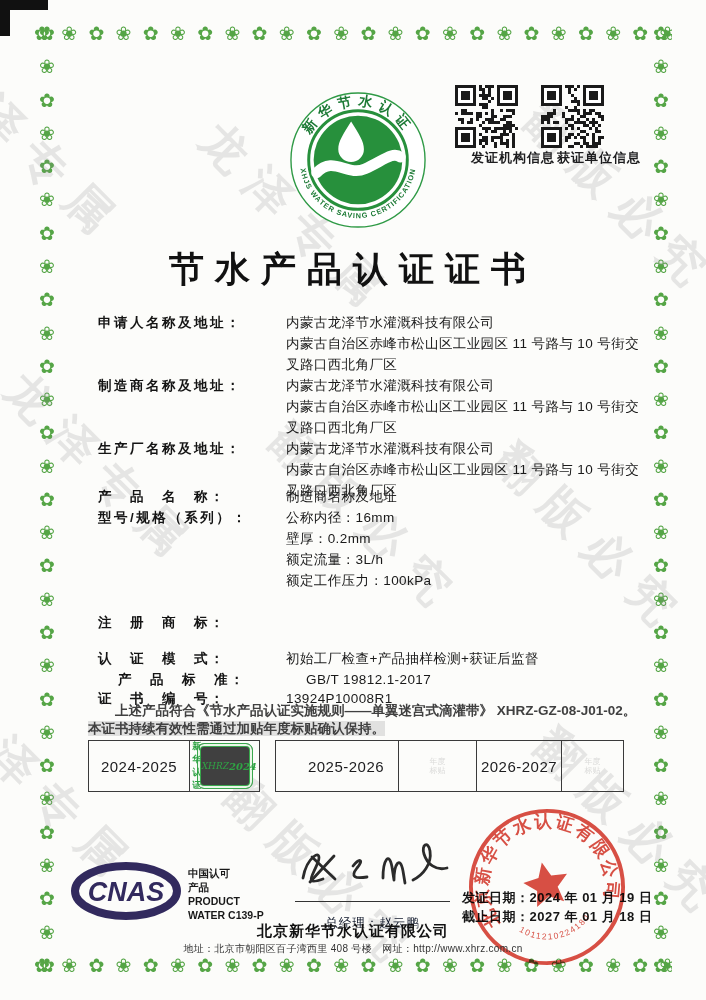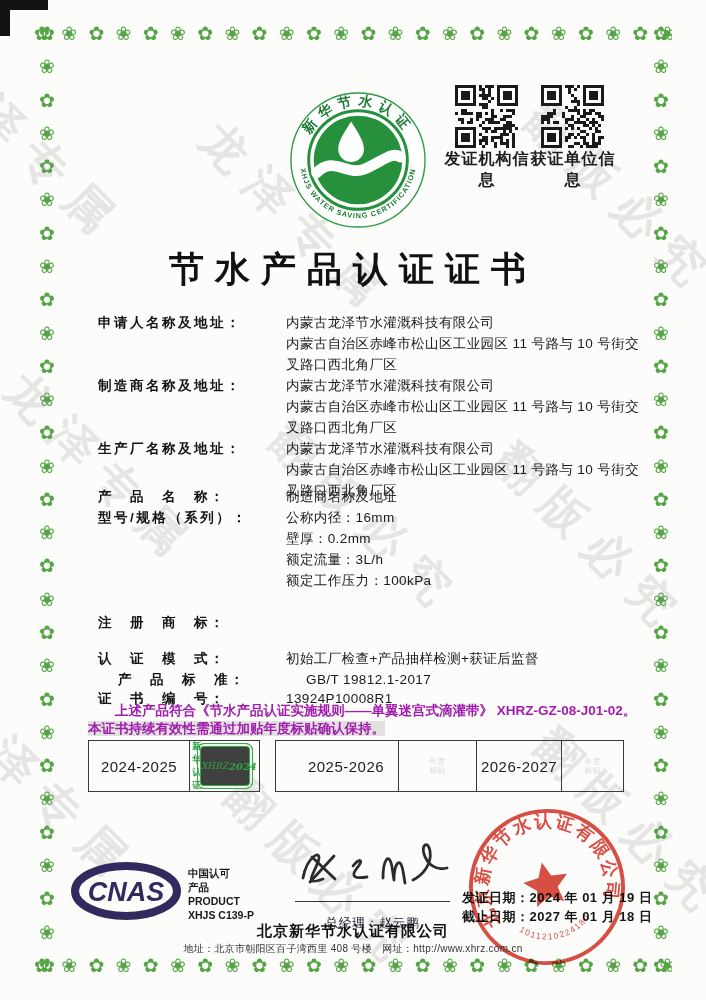--- a/index.html
+++ b/index.html
@@ -10,29 +10,29 @@
   .bstrip.h{left:34px;right:34px;height:24px;font-size:19px;line-height:24px;letter-spacing:3px;}
   .bstrip.top{top:22px;} .bstrip.bot{bottom:22px;}
   .bstrip.v{top:22px;bottom:22px;width:24px;font-size:19px;letter-spacing:3px;writing-mode:vertical-rl;line-height:24px;}
   .bstrip.lft{left:34px;} .bstrip.rgt{right:34px;}
   
   .artifact{position:absolute;background:#111;}
   
   .wm{position:absolute;font-size:46px;font-weight:bold;letter-spacing:16px;color:#8f8f8f;opacity:.20;transform:rotate(45deg);transform-origin:left top;white-space:nowrap;pointer-events:none;}
   
   .qr{position:absolute;width:63px;height:63px;}
-  .qrlabel{position:absolute;width:90px;text-align:center;font-size:16px;font-weight:bold;letter-spacing:1px;}
+  .qrlabel{position:absolute;width:90px;text-align:center;font-size:13px;font-weight:bold;letter-spacing:1px;margin-left:26px;}
   .title{position:absolute;left:0;right:0;top:246px;text-align:center;font-size:35px;font-weight:bold;letter-spacing:11px;color:#111;}
   
   .frow{position:absolute;left:98px;width:540px;display:flex;font-size:13.5px;line-height:21px;}
   .flabel{width:188px;flex:0 0 188px;font-weight:bold;letter-spacing:2.5px;color:#141414;}
   .fvalue{flex:1;letter-spacing:.4px;color:#1a1a1a;}
   .fvalue div{white-space:nowrap;}
   
-  .statement{position:absolute;left:88px;width:545px;top:702px;font-size:13.5px;font-weight:bold;line-height:18px;color:#a21caf;}
+  .statement{position:absolute;left:88px;width:545px;top:702px;font-size:13.5px;font-weight:bold;line-height:18px;color:#404040;}
   .statement .l1{text-indent:2em;white-space:nowrap;}
   .statement .l2 span{background:rgba(120,120,120,.20);}
   
   .ybox{position:absolute;top:740px;height:50px;border:1.5px solid #3a3a3a;display:flex;}
   .ybox .cellL{display:flex;align-items:center;justify-content:center;font-size:15px;letter-spacing:.5px;border-right:1.5px solid #3a3a3a;}
   .ybox .cellR{flex:1;display:flex;align-items:center;justify-content:center;}
   .sticker{width:54px;height:44px;border:1.6px solid #3aa84d;border-radius:7px;box-shadow:inset 0 0 0 2px #eaf7e8,inset 0 0 0 3px #3aa84d;background:#404040;display:flex;flex-direction:row;align-items:center;justify-content:center;color:#2fa344;}
   .sticker .s1{font-size:9px;font-weight:bold;letter-spacing:.5px;}
   .sticker .s2{font-size:9px;font-style:italic;font-family:"DejaVu Serif",serif;}
   .sticker .s3{font-size:10px;font-weight:bold;font-style:italic;font-family:"DejaVu Serif",serif;text-align:right;}
@@ -432,21 +432,21 @@
   </div>
 
   <svg style="position:absolute;left:70px;top:862px;" width="112" height="58" viewBox="0 0 112 58">
     <ellipse cx="56" cy="29" rx="51" ry="25" fill="none" stroke="#322a5e" stroke-width="8"></ellipse>
     <text x="56" y="39" text-anchor="middle" font-size="27" font-weight="bold" font-style="italic" fill="#322a5e" stroke="#fcfcfa" stroke-width="6" paint-order="stroke">CNAS</text>
   </svg>
   <div class="cnas-text">
     <div>中国认可</div>
     <div>产品</div>
     <div>PRODUCT</div>
-    <div>XHJS C139-P</div>
+    <div>WATER C139-P</div>
   </div>
 
   <svg style="position:absolute;left:295px;top:832px;" width="165" height="62" viewBox="0 0 165 62">
     <g stroke="#2b2b2b" stroke-width="2.8" fill="none" stroke-linecap="round" stroke-linejoin="round">
       <path d="M8,46 C12,24 28,16 23,30 C18,44 8,54 28,47"></path>
       <path d="M17,25 L40,47 M39,24 L15,50"></path>
       <path d="M58,34 c7,-9 11,-6 4,2 c-7,9 -2,11 10,9"></path>
       <path d="M88,46 c0,-18 6,-27 9,-11 l2,13 c0,-16 6,-25 9,-9 l2,12"></path>
       <path d="M118,48 c10,-5 19,-16 17,-29 c-2,-11 -9,-6 -6,3 c3,10 12,17 23,14"></path>
     </g>

